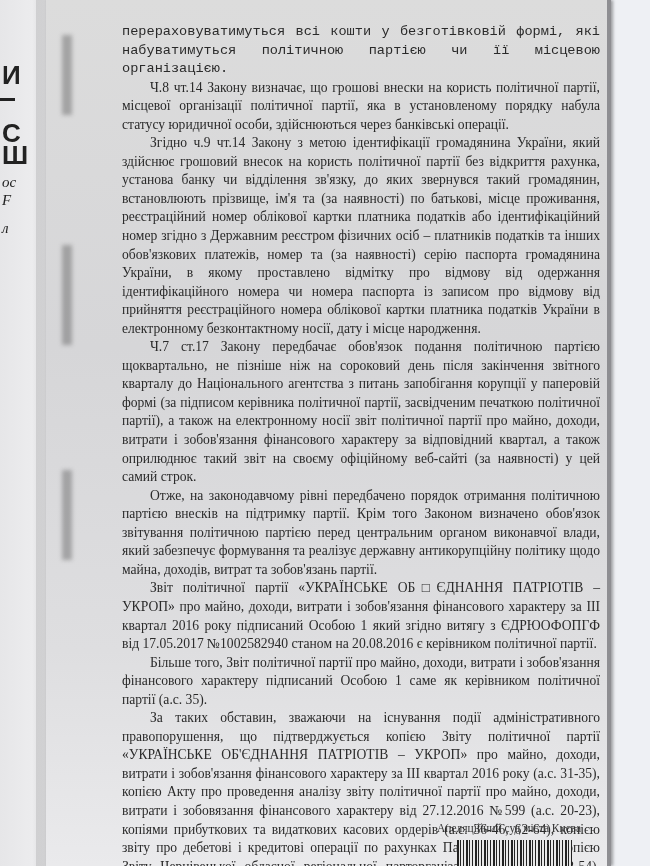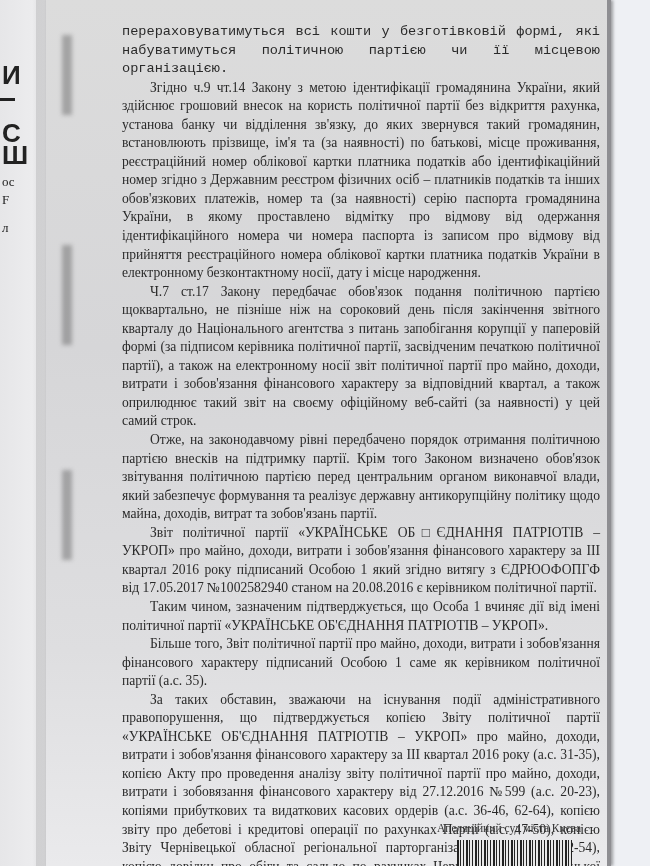--- a/index.html
+++ b/index.html
@@ -8,21 +8,21 @@
     background:#eef0f4;
     font-family:"Liberation Serif","DejaVu Serif",serif;
   }
   .under-page {
     position:absolute; left:0; top:0; width:46px; height:866px;
     background:linear-gradient(90deg,#e6e6e8 0%,#ececee 70%,#d9d9db 100%);
     overflow:hidden;
   }
   .under-page .frag { position:absolute; left:2px; color:#222; white-space:nowrap; }
   .under-page .f-big { font-family:"Liberation Sans",sans-serif; font-weight:bold; font-size:26px; }
-  .under-page .f-sm { font-size:13px; }
+  .under-page .f-sm { font-size:15px;font-style:italic; }
   .under-page .rule { position:absolute; left:0; top:98px; width:15px; height:3px; background:#222; }
   .edge-shadow {
     position:absolute; left:36px; top:0; width:16px; height:866px;
     background:linear-gradient(90deg,rgba(0,0,0,0.10),rgba(0,0,0,0));
   }
   .page {
     position:absolute; left:46px; top:0; width:565px; height:866px;
     background:linear-gradient(180deg,#dcdcdc 0%,#d6d6d8 40%,#dedee0 75%,#eaeaec 100%);
     box-shadow:2px 0 3px rgba(0,0,0,0.35);
   }
@@ -64,23 +64,23 @@
 
 <div class="page">
   <div class="scan-smudge" style="top:35px;height:80px"></div>
   <div class="scan-smudge" style="top:245px;height:100px"></div>
   <div class="scan-smudge" style="top:470px;height:90px"></div>
   <div class="right-rim"></div>
 </div>
 
 <div class="text">
   <p class="bound">перераховуватимуться всі кошти у безготівковій формі, які набуватимуться політичною партією чи її місцевою організацією.</p>
+  <p class="ind">Ч.8 чт.14 Закону визначає, що грошові внески на користь політичної партії, місцевої організації політичної партії, яка в установленому порядку набула статусу юридичної особи, здійснюються через банківські операції.</p>
   <p class="ind">Згідно ч.9 чт.14 Закону з метою ідентифікації громадянина України, який здійснює грошовий внесок на користь політичної партії без відкриття рахунка, установа банку чи відділення зв'язку, до яких звернувся такий громадянин, встановлюють прізвище, ім'я та (за наявності) по батькові, місце проживання, реєстраційний номер облікової картки платника податків або ідентифікаційний номер згідно з Державним реєстром фізичних осіб – платників податків та інших обов'язкових платежів, номер та (за наявності) серію паспорта громадянина України, в якому проставлено відмітку про відмову від одержання ідентифікаційного номера чи номера паспорта із записом про відмову від прийняття реєстраційного номера облікової картки платника податків України в електронному безконтактному носії, дату і місце народження.</p>
   <p class="ind">Ч.7 ст.17 Закону передбачає обов'язок подання політичною партією щоквартально, не пізніше ніж на сороковий день після закінчення звітного кварталу до Національного агентства з питань запобігання корупції у паперовій формі (за підписом керівника політичної партії, засвідченим печаткою політичної партії), а також на електронному носії звіт політичної партії про майно, доходи, витрати і зобов'язання фінансового характеру за відповідний квартал, а також оприлюднює такий звіт на своєму офіційному веб-сайті (за наявності) у цей самий строк.</p>
   <p class="ind">Отже, на законодавчому рівні передбачено порядок отримання політичною партією внесків на підтримку партії. Крім того Законом визначено обов'язок звітування політичною партією перед центральним органом виконавчої влади, який забезпечує формування та реалізує державну антикорупційну політику щодо майна, доходів, витрат та зобов'язань партії.</p>
   <p class="ind">Звіт політичної партії «УКРАЇНСЬКЕ ОБ□ЄДНАННЯ ПАТРІОТІВ – УКРОП» про майно, доходи, витрати і зобов'язання фінансового характеру за III квартал 2016 року підписаний       Особою 1       який згідно витягу з ЄДРЮОФОПГФ від 17.05.2017 №1002582940 станом на 20.08.2016 є керівником політичної партії.</p>
-  <p class="ind">Таким чином, зазначеним підтверджується, що       Особа 1       вчиняє дії від імені політичної партії «УКРАЇНСЬКЕ ОБ'ЄДНАННЯ ПАТРІОТІВ – УКРОП».</p>
   <p class="ind">Більше того, Звіт політичної партії про майно, доходи, витрати і зобов'язання фінансового характеру підписаний       Особою 1       саме як керівником політичної партії (а.с. 35).</p>
   <p class="ind">За таких обставин, зважаючи на існування події адміністративного правопорушення, що підтверджується копією Звіту політичної партії «УКРАЇНСЬКЕ ОБ'ЄДНАННЯ ПАТРІОТІВ – УКРОП» про майно, доходи, витрати і зобов'язання фінансового характеру за III квартал 2016 року (а.с. 31-35), копією Акту про проведення аналізу звіту політичної партії про майно, доходи, витрати і зобовязання фінансового характеру від 27.12.2016 №599 (а.с. 20-23), копіями прибуткових та видаткових касових ордерів (а.с. 36-46, 62-64), копією звіту про дебетові і кредитові операції по рахунках Партії (а.с. 47-50), копією Звіту Чернівецької обласної регіональної парторганізації Партії (а.с. 52-54), копією довідки про обіги та сальдо по рахунках Чернівецької та Вінницької обласної регіональної парторганізації Партії за період з 01.07.2016 по 30.09.2016 (а.с. 57, 65), копією Звіту Вінницької обласної регіональної парторганізації Партії (а.с. 58-61), копією пояснень керівника Вінницької</p>
 </div>
 
 <div class="footer-court">Апеляційний суд міста Києва</div>
 <div class="barcode"></div>
 
 </body></html>

